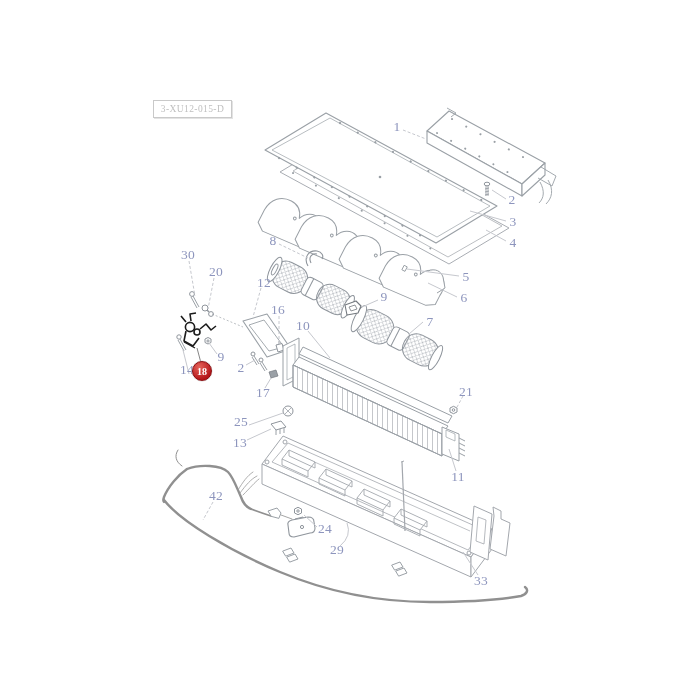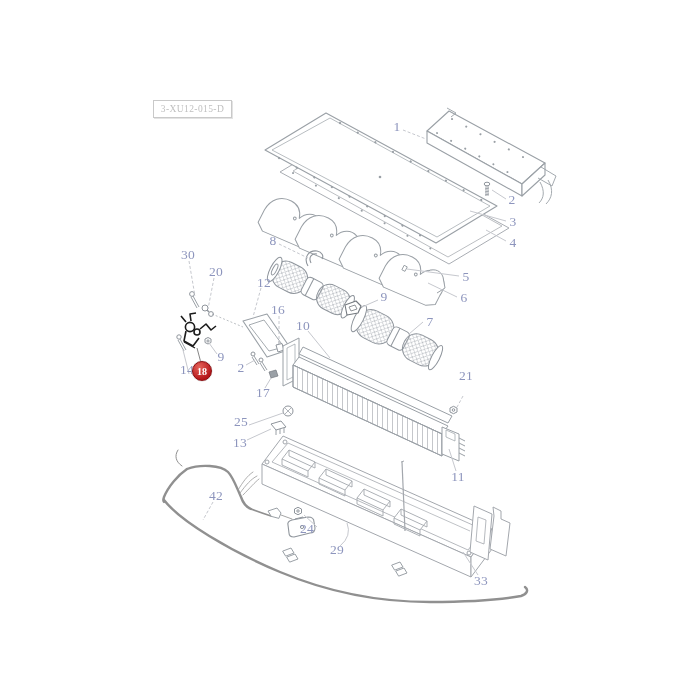--- a/index.html
+++ b/index.html
@@ -285,21 +285,21 @@
 <span class="callout" style="left:458px;top:477px">11</span>
 <span class="callout" style="left:264px;top:283px">12</span>
 <span class="callout" style="left:240px;top:443px">13</span>
 <span class="callout" style="left:187px;top:370px">14</span>
 <span class="callout" style="left:221px;top:357px">9</span>
 <span class="callout" style="left:278px;top:310px">16</span>
 <span class="callout" style="left:263px;top:393px">17</span>
 <span class="badge" style="left:202px;top:371px">18</span>
 <span class="callout" style="left:216px;top:272px">20</span>
 <span class="callout" style="left:188px;top:255px">30</span>
-<span class="callout" style="left:466px;top:376px">21</span>
+<span class="callout" style="left:466px;top:392px">21</span>
 <span class="callout" style="left:241px;top:368px">2</span>
 <span class="callout" style="left:216px;top:496px">42</span>
 <span class="callout" style="left:337px;top:550px">29</span>
-<span class="callout" style="left:307px;top:529px">24</span>
+<span class="callout" style="left:325px;top:529px">24</span>
 <span class="callout" style="left:241px;top:422px">25</span>
 <span class="callout" style="left:481px;top:581px">33</span>
 
 </div>
 
 </body></html>

